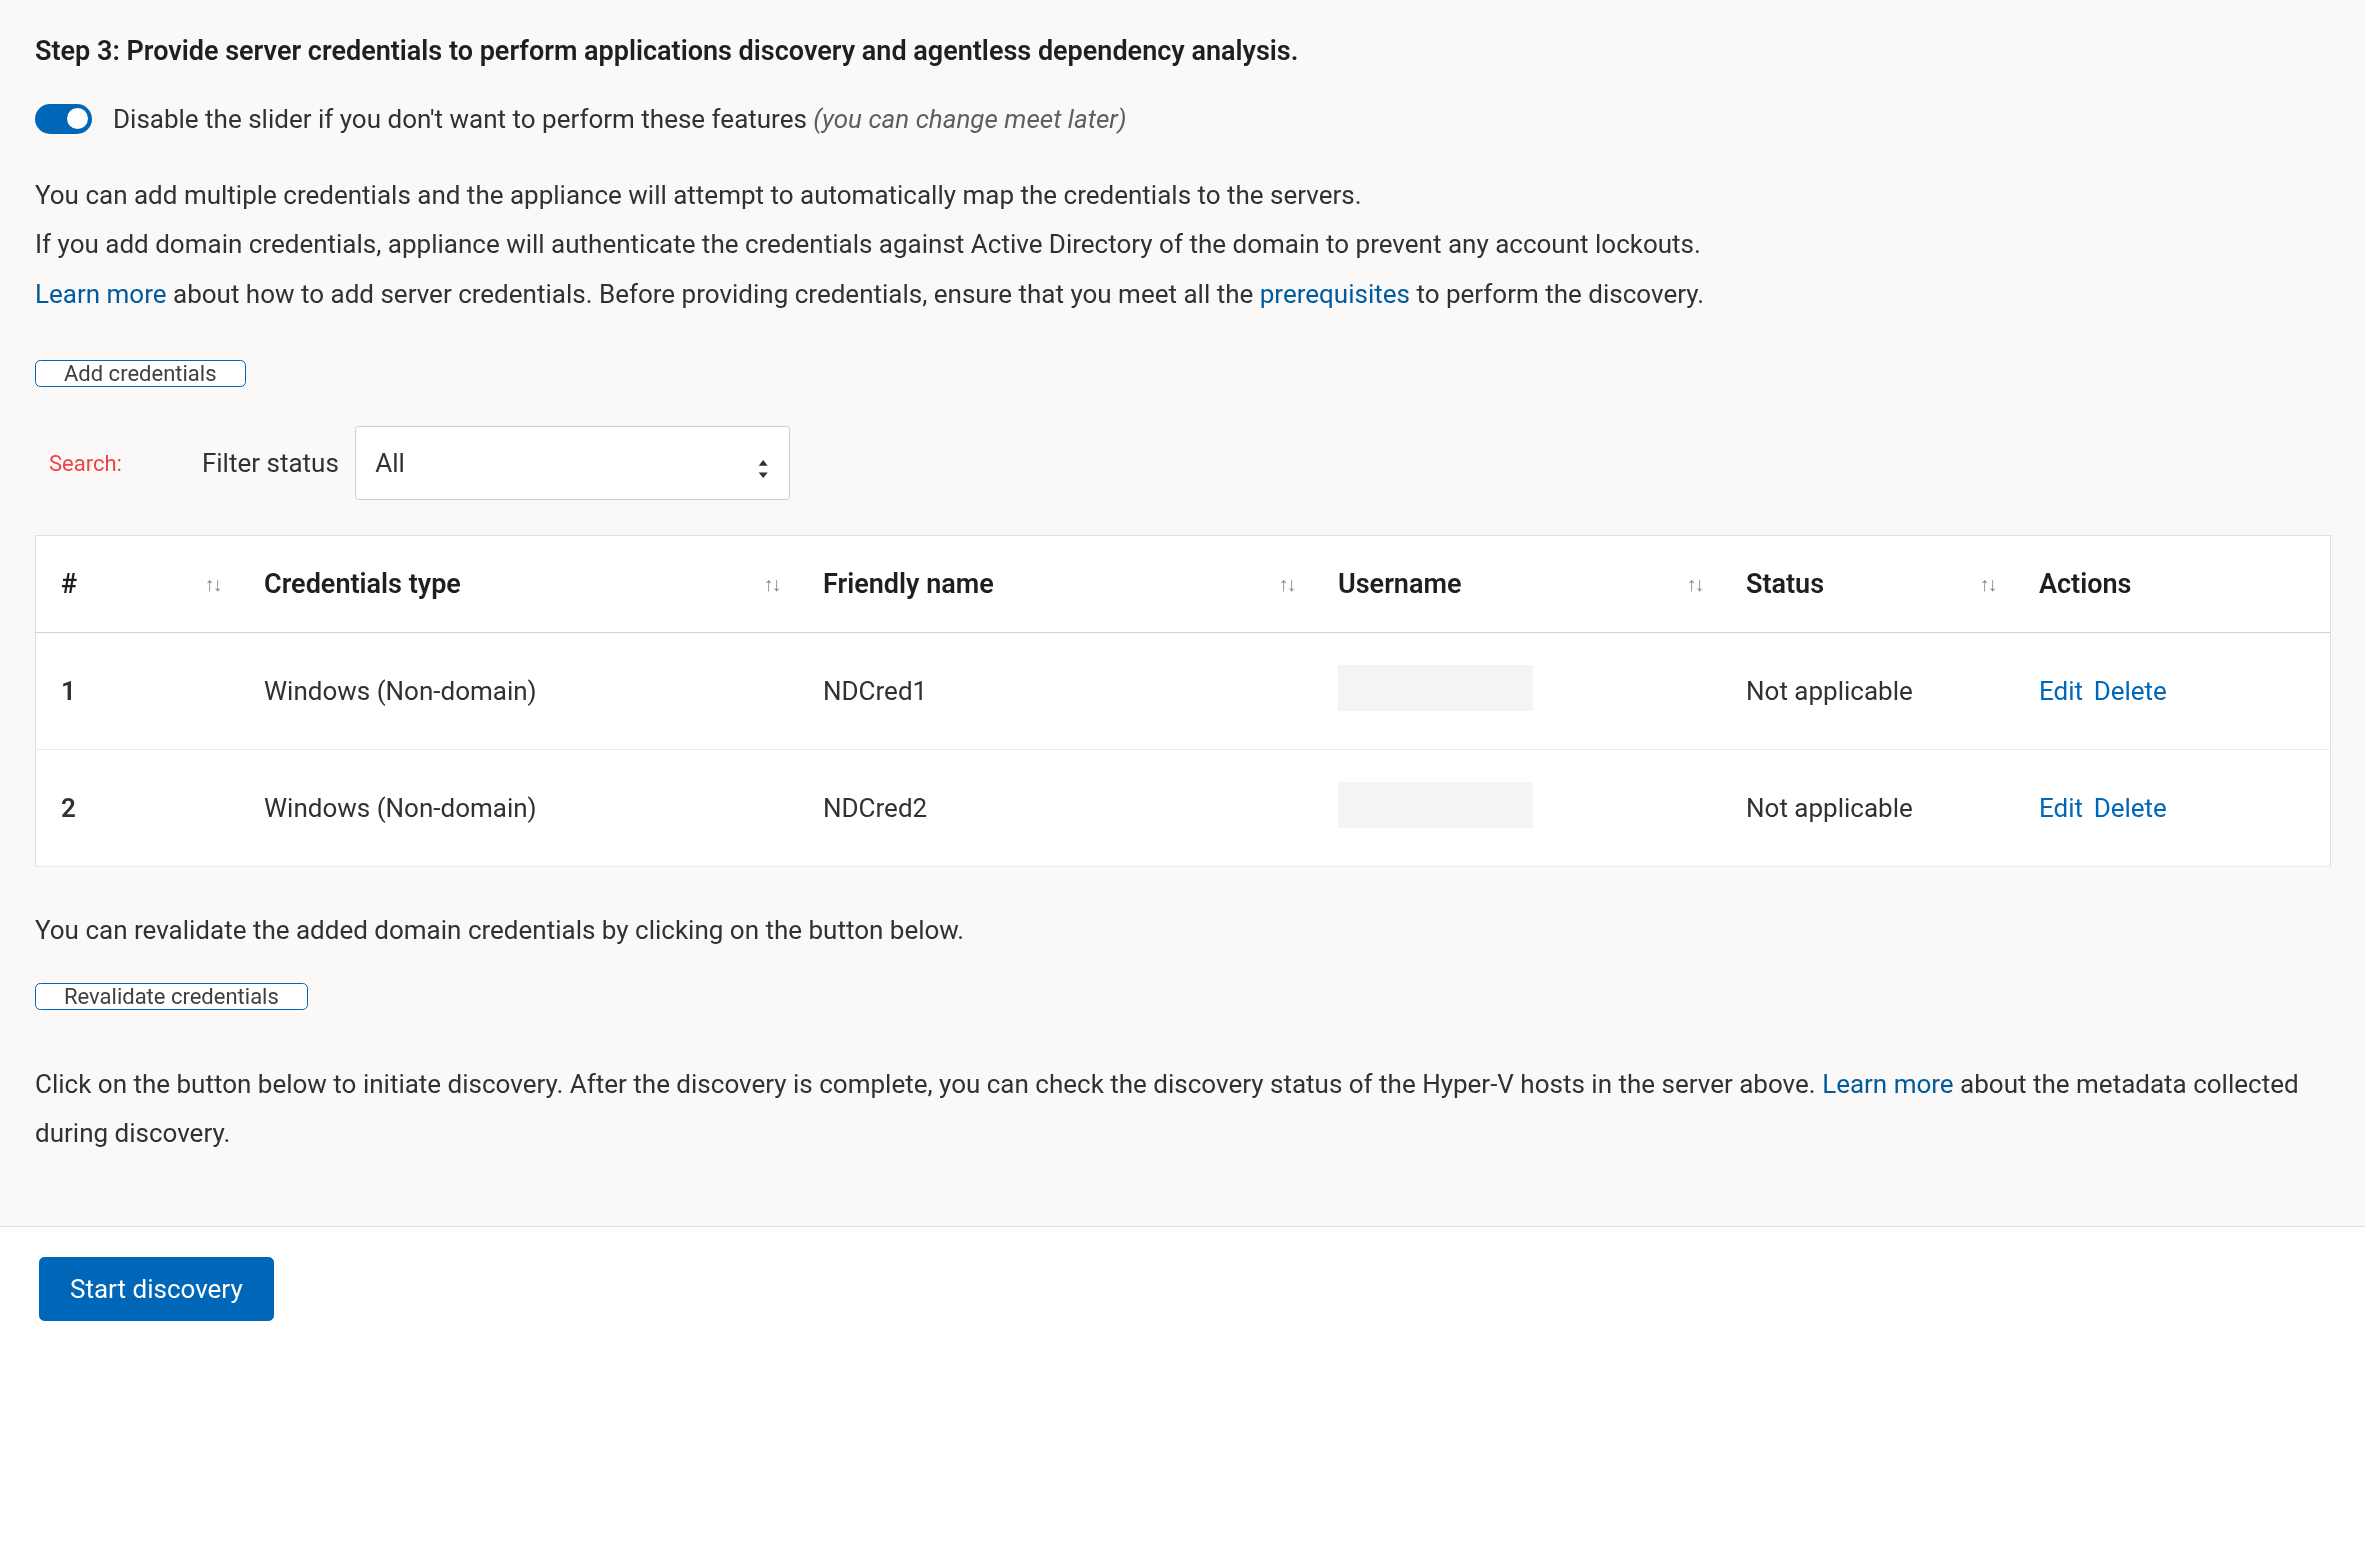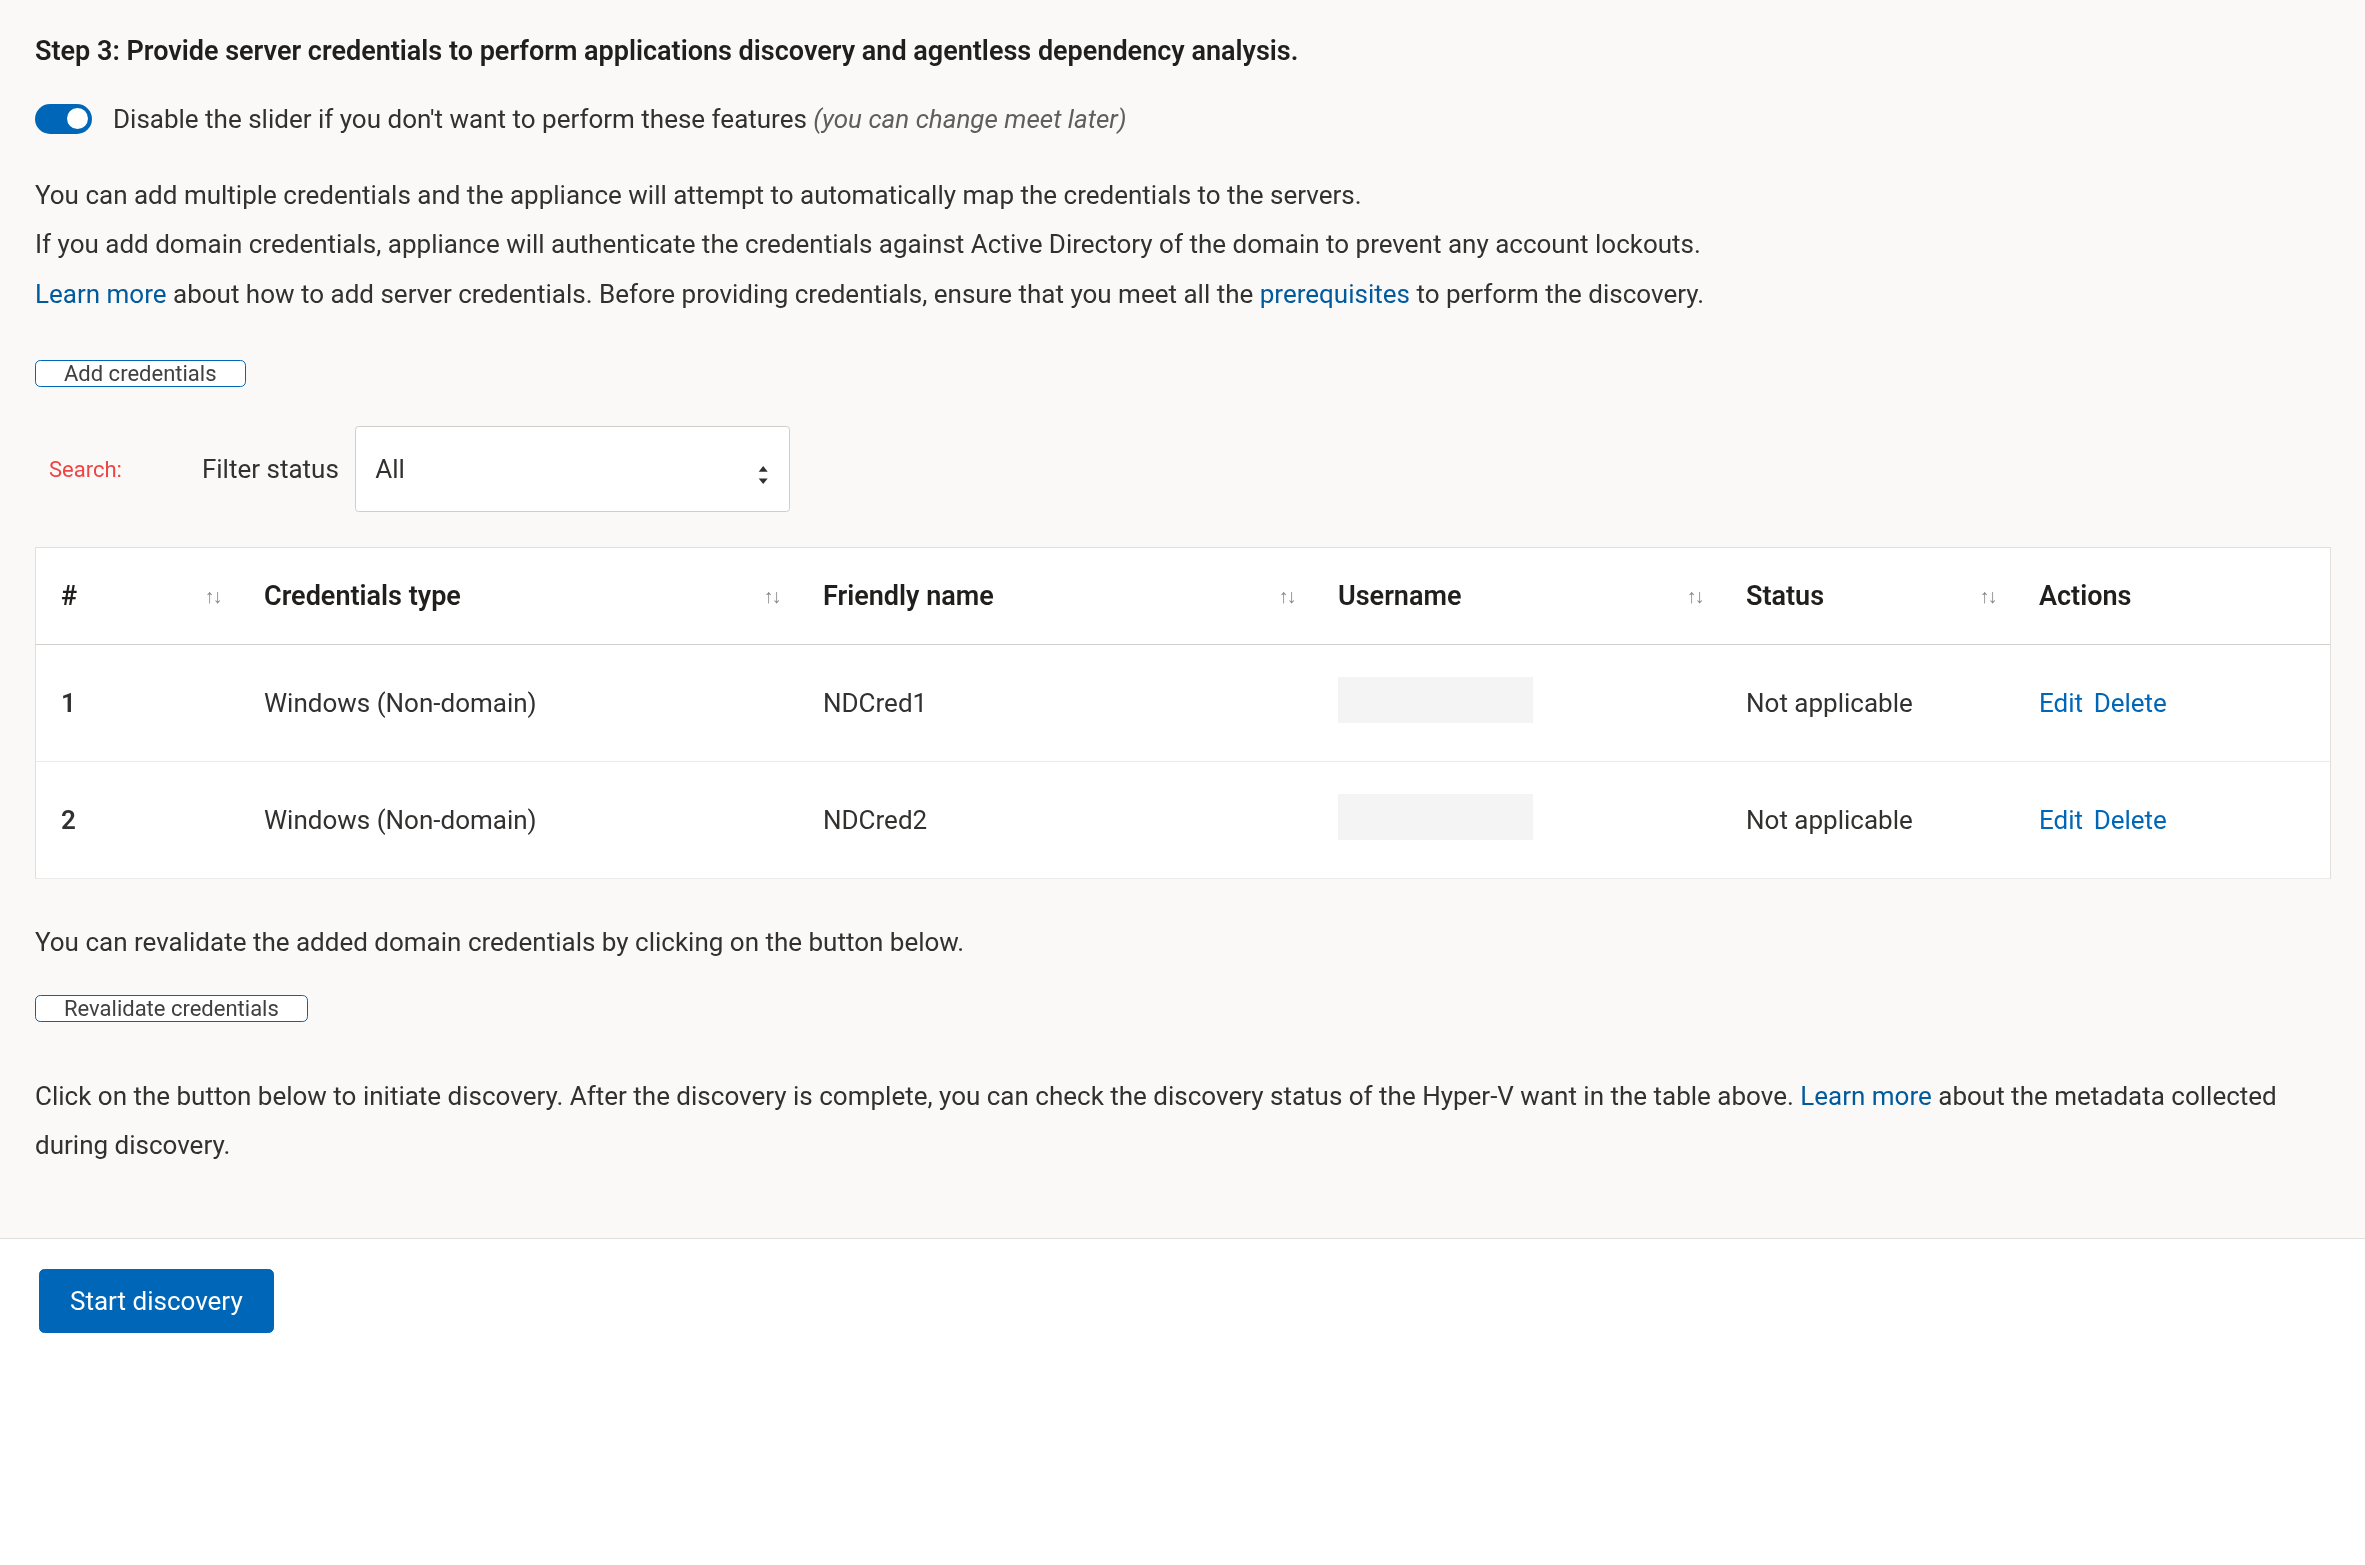--- a/index.html
+++ b/index.html
@@ -92,21 +92,21 @@
     padding: 0 18px;
     font-size: 26px;
     font-family: inherit;
     color: #323130;
   }
   .search-input::placeholder { color: #a19f9d; }
   .filter-lbl { margin-left: 64px; font-size: 26px; }
   .select-wrap {
     position: relative;
     width: 435px;
-    height: 86px;
+    height: 74px;
     background: #ffffff;
     border: 0.9px solid #cfcdcb;
     border-radius: 3.5px;
     display: flex;
     align-items: center;
     padding: 0 19.5px;
     cursor: pointer;
     font-size: 26px;
   }
   .select-caret {
@@ -248,21 +248,21 @@
             <td>Not applicable</td>
             <td><span class="action-link">Edit</span><span class="action-link">Delete</span></td>
           </tr>
         </tbody>
     </table>
 
     <div class="post-table-text">You can revalidate the added domain credentials by clicking on the button below.</div>
     <button class="btn-outline">Revalidate credentials</button>
 
     <div class="post-table-text" style="margin-top:50px;">
-      <span>Click on the button below to initiate discovery. After the discovery is complete, you can check the discovery status of the Hyper-V want in the table above. </span><a class="link">Learn more</a><span> about the metadata collected during discovery.</span>
+      <span>Click on the button below to initiate discovery. After the discovery is complete, you can check the discovery status of the Hyper-V hosts in the server above. </span><a class="link">Learn more</a><span> about the metadata collected during discovery.</span>
     </div>
   </div>
 
   <div class="footer-bar">
     <button class="btn-primary">Start discovery</button>
   </div>
 </div>
 
 
 </body></html>

